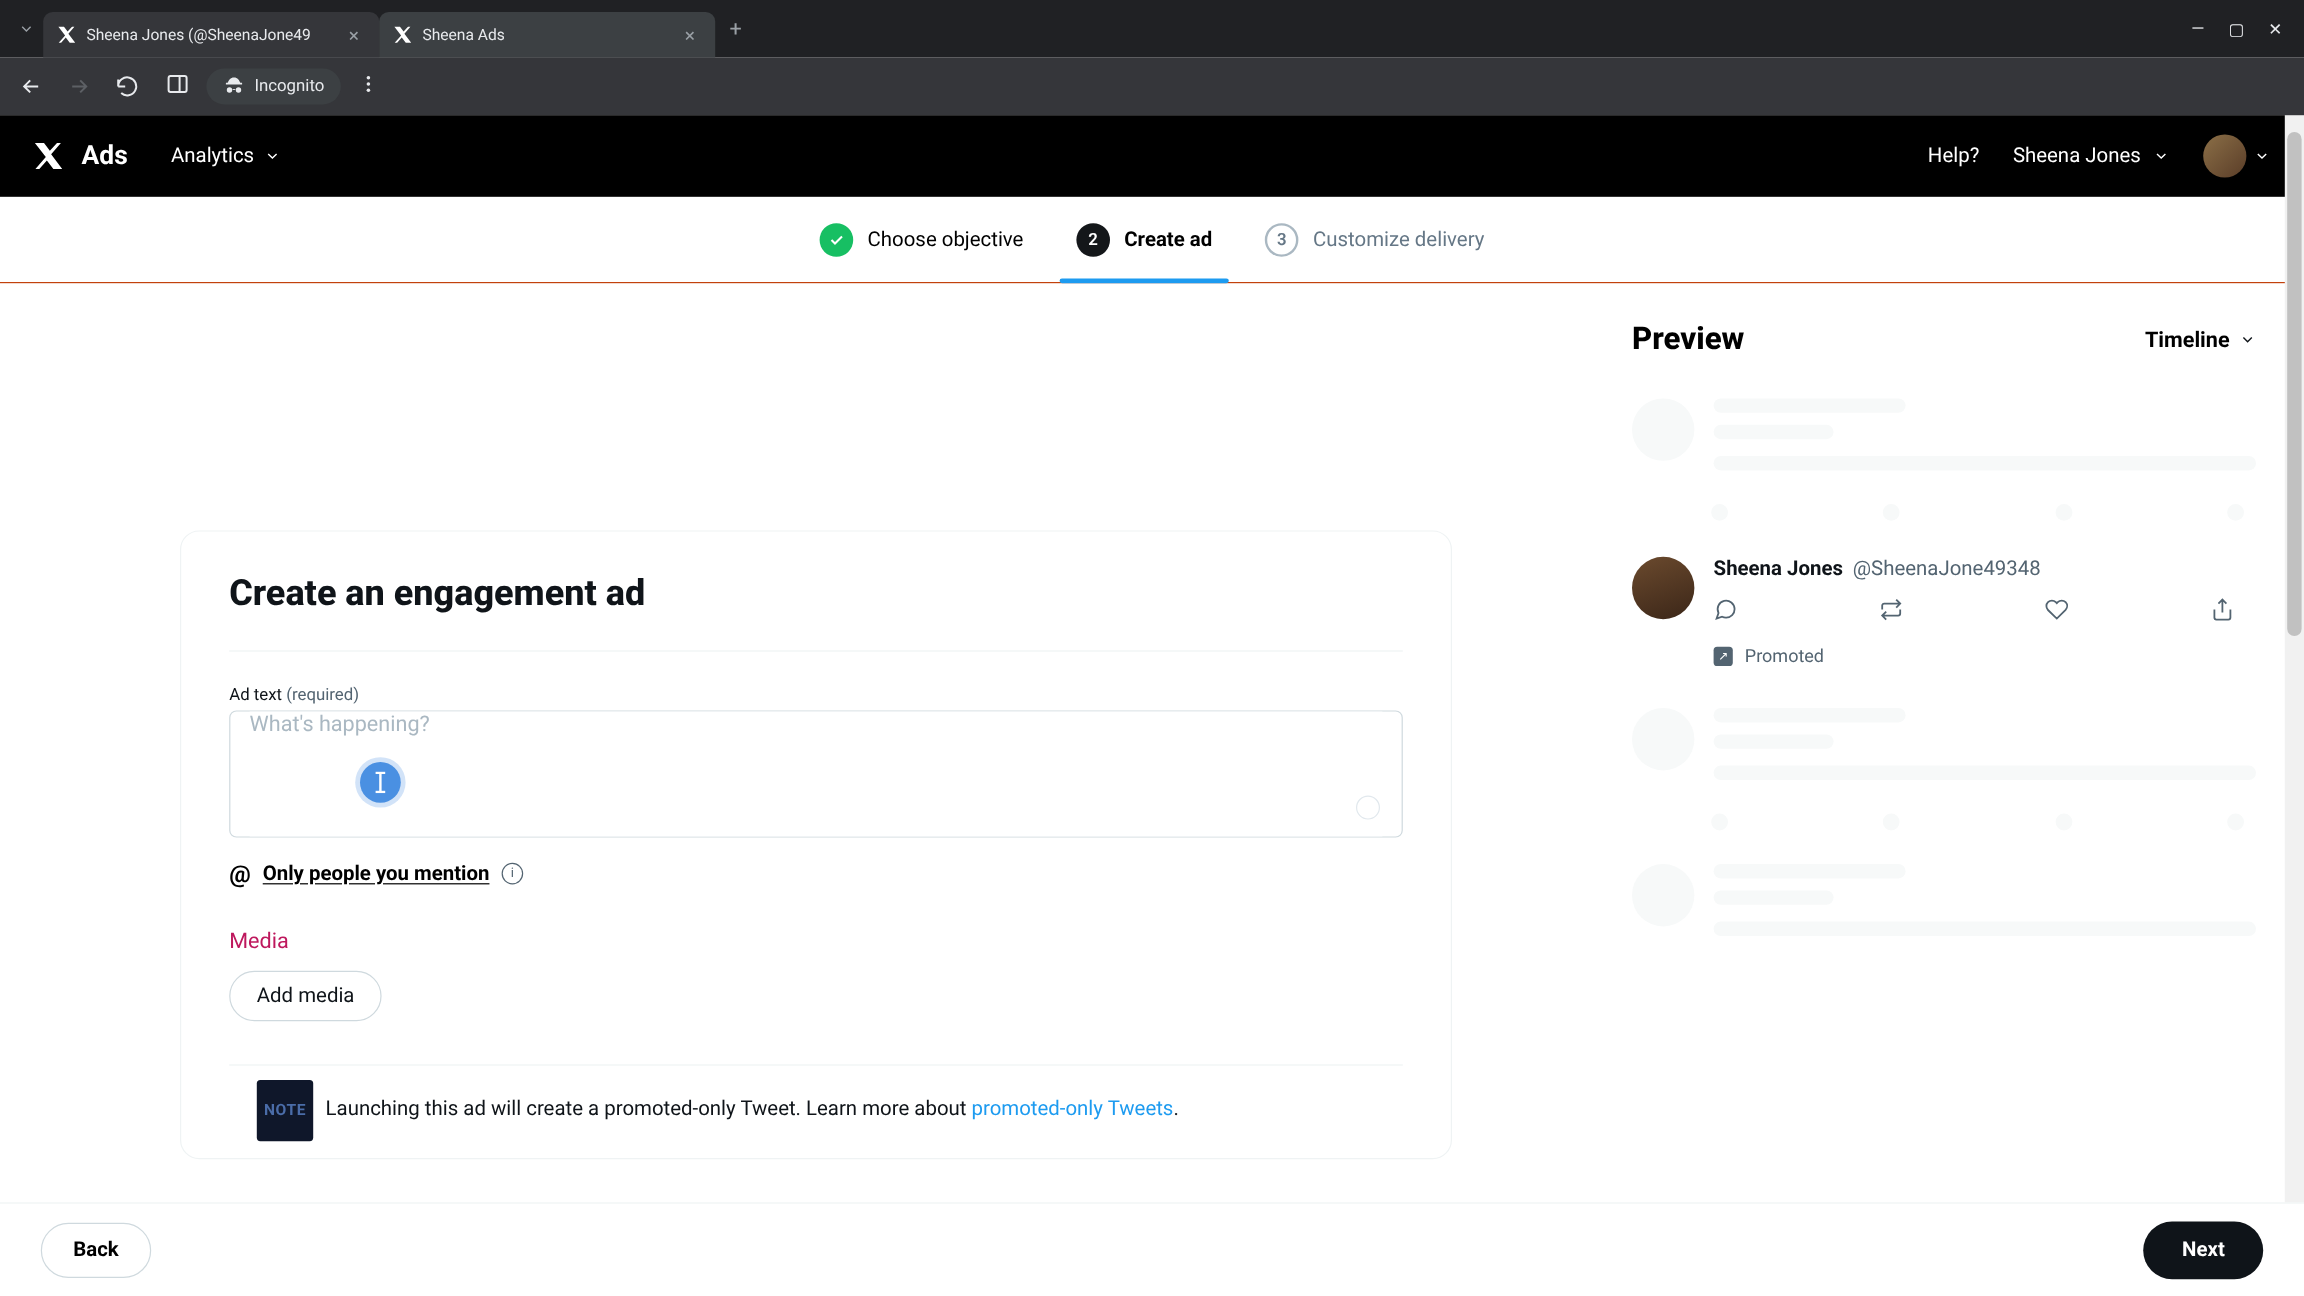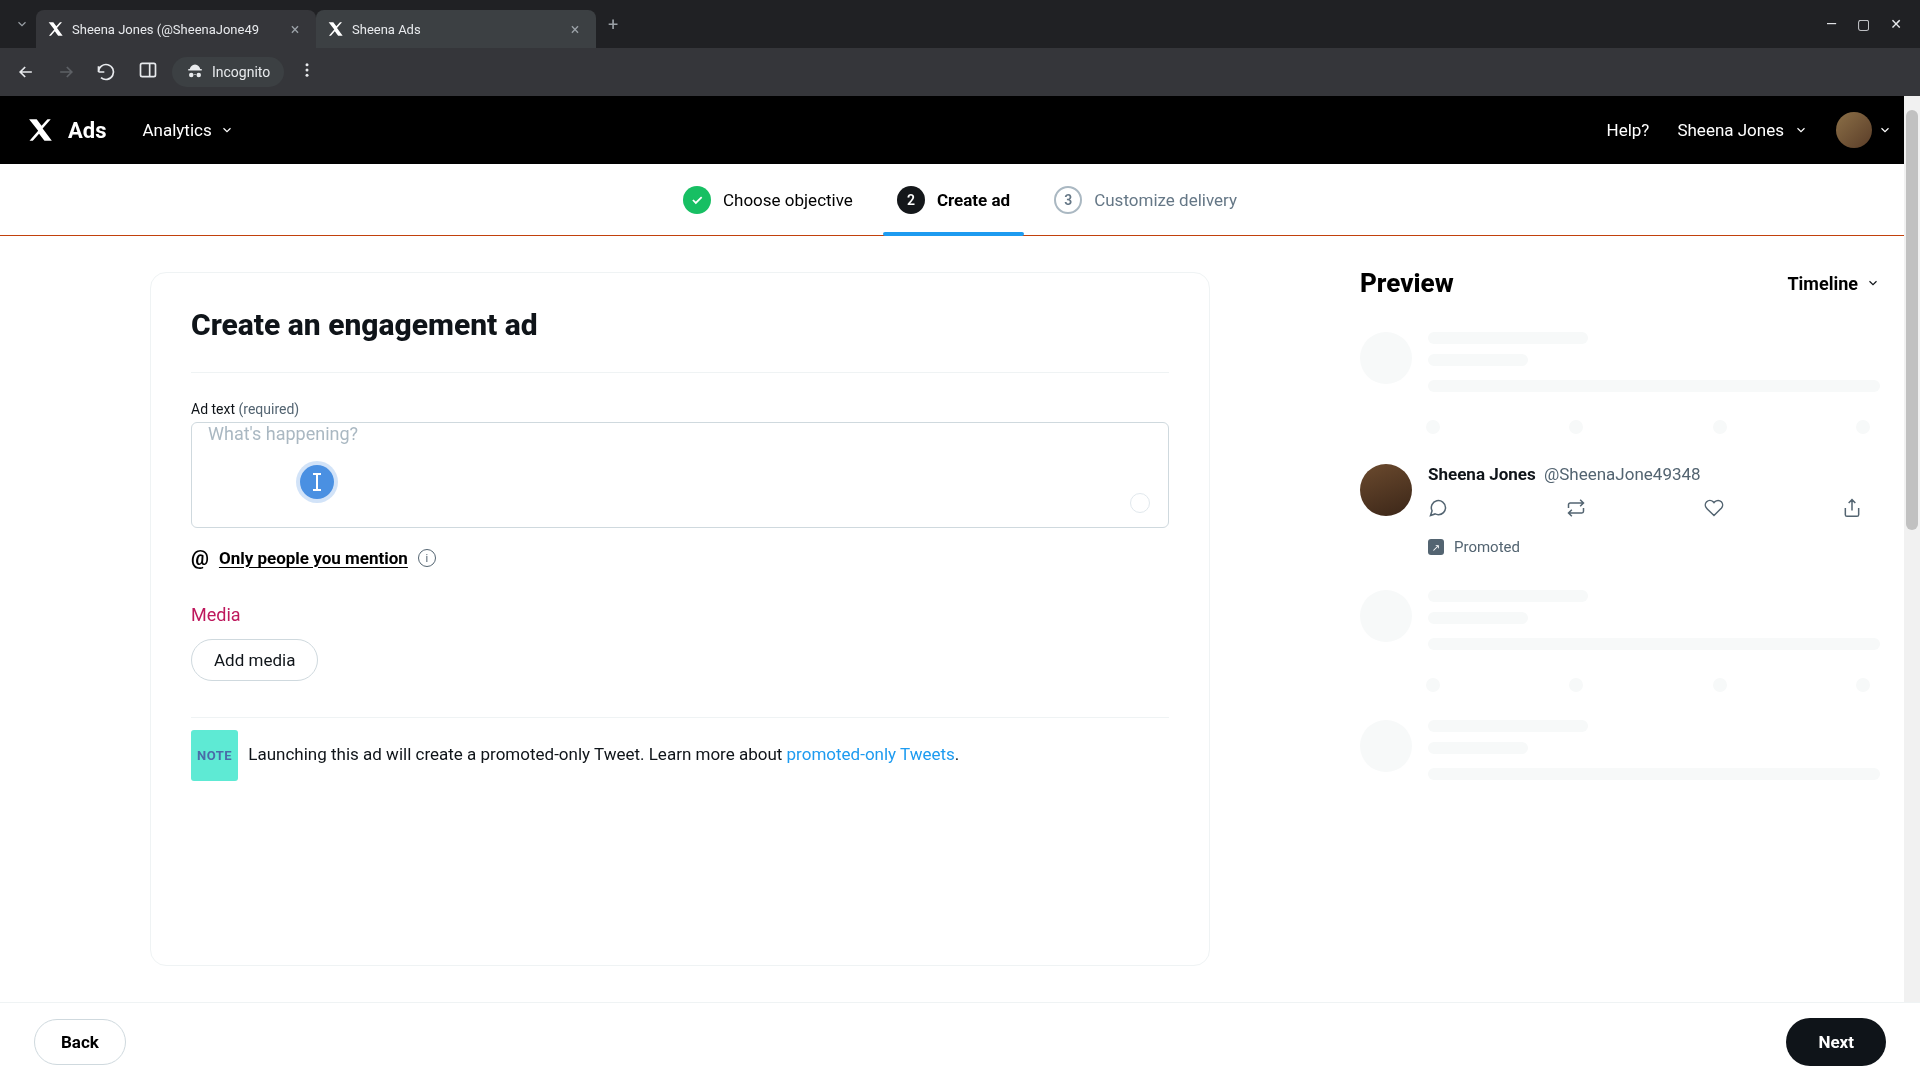--- a/index.html
+++ b/index.html
@@ -46,39 +46,39 @@
 .step-badge { width: 28px; height: 28px; border-radius: 50%; display: flex; align-items: center; justify-content: center; font-size: 14px; font-weight: 600; }
 .step.done .step-badge { background: #17bf63; color: #fff; }
 .step.active .step-badge { background: #14171a; color: #fff; }
 .step.pending .step-badge { border: 2px solid #aab8c2; color: #657786; background: #fff; }
 .step.active { font-weight: 700; }
 .step.pending { color: #657786; }
 .step.active::after { content:""; position:absolute; bottom:-1px; left:-14px; right:-14px; height:4px; background:#1d9bf0; border-radius:2px; }
 
 
 .content-area { display: flex; padding: 0; height: calc(100% - 48px - 48px - 68px - 72px - 78px); overflow-y: auto; }
-.form-panel { flex: 1; display:flex; justify-content:center; padding: 36px 0; }
+.form-panel { flex: 1; display:flex; justify-content:center; padding: 36px 0; align-items: flex-end; }
 .form-card { width: 1060px; border: 1px solid #eff3f4; border-radius: 16px; padding: 34px 40px 28px; background:#fff; }
 .form-title { font-size: 30px; font-weight: 800; color:#0f1419; margin-bottom: 30px; }
 .divider-h { height:1px; background:#eff3f4; margin: 0 0 28px; }
 .field-label { font-size: 14px; color:#0f1419; margin-bottom: 5px; }
 .field-label .req { color:#536471; }
 .textarea-wrap { position: relative; border:1px solid #cfd9de; border-radius: 6px; height: 106px; padding: 0 16px; margin-bottom: 18px; }
 .textarea-wrap textarea { width:100%; height:100%; border:none; outline:none; resize:none; font-size:18px; color:#0f1419; }
 .textarea-wrap textarea::placeholder { color:#aab8c2; }
 .cursor-dot { position:absolute; top:42px; left:108px; width:34px; height:34px; background:#4a90e2; border-radius:50%; display:flex; align-items:center; justify-content:center; color:#fff; font-weight:bold; box-shadow: 0 0 0 4px rgba(74,144,226,0.25); }
 .emoji-slot { position:absolute; right:18px; bottom:14px; width:20px; height:20px; border:1.5px solid #e1e8ed; border-radius:50%; }
 .mention-row { display:flex; align-items:center; gap:10px; font-size:17px; margin-bottom: 34px; }
 .mention-at { font-size:20px; font-weight:700; }
 .mention-text { font-weight:700; text-decoration: underline; text-underline-offset: 3px; }
 .info-circ { width:18px; height:18px; border:1.5px solid #536471; border-radius:50%; display:inline-flex; align-items:center; justify-content:center; font-size:11px; color:#536471; }
 .media-label { font-size:18px; color:#be185d; margin-bottom: 14px; }
 .add-media-btn { border:1px solid #cfd9de; border-radius: 999px; padding: 10px 22px; font-size:17px; background:#fff; cursor:pointer; color:#0f1419; }
 .note-row { margin-top: 36px; padding-top: 24px; border-top:1px solid #eff3f4; font-size:17px; color:#0f1419; line-height:1.5; }
-.note-badge { background:#5eead4; color:#4a6ca8; font-size:13px; font-weight:700; padding:18px 6px; border-radius:3px; margin-right:6px; letter-spacing:0.5px; }
+.note-badge { background:#0f172a; color:#4a6ca8; font-size:13px; font-weight:700; padding:18px 6px; border-radius:3px; margin-right:6px; letter-spacing:0.5px;margin-left:23px; }
 .note-link { color:#1d9bf0; cursor:pointer; }
 
 
 .preview-panel { width: 560px; padding: 32px 40px 0 0; }
 .preview-head { display:flex; align-items:center; justify-content:space-between; margin-bottom: 20px; }
 .preview-title { font-size:26px; font-weight:800; }
 .preview-dd { display:flex; align-items:center; gap:8px; font-size:18px; font-weight:700; cursor:pointer; }
 .skel-circ { background:#f7f9f9; border-radius:50%; }
 .skel-row { display:flex; gap:16px; margin-bottom:10px; }
 .skel-post { padding: 14px 0; }

